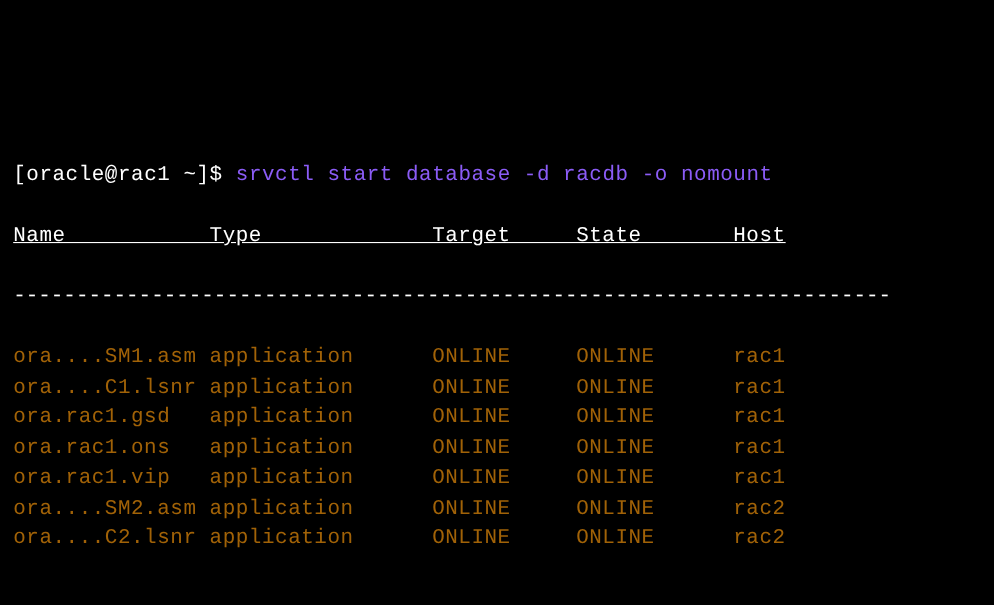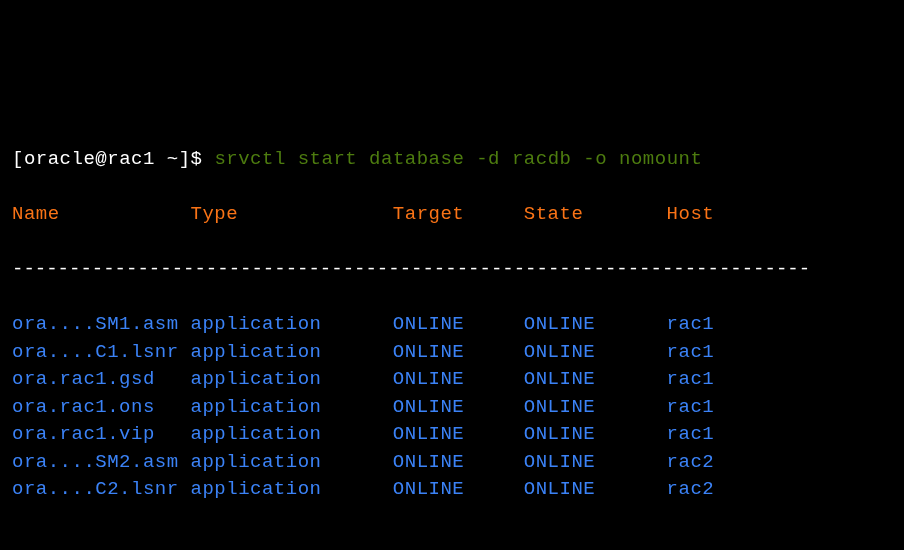--- a/index.html
+++ b/index.html
@@ -13,24 +13,24 @@
       font-family: 'Courier New', 'Consolas', monospace;
       font-size: 19px;
       line-height: 1.45;
       padding: 8px 12px;
       width: 904px;
       height: 550px;
       overflow: hidden;
       white-space: pre;
       letter-spacing: 0.5px;
     }
-    .command { color: #4d7c0f; }
-    .header-row { color: #f97316; }
+    .command { color: #8b5cf6; }
+    .header-row { color: #ffffff; text-decoration: underline; }
     .divider { color: #fff; letter-spacing: 0; }
-    .row { color: #3b82f6; }
+    .row { color: #a16207; }
     .line { display: block; }
   </style>
 </head>
 <body>
 
 
 
 <div>
 <span class="line">[<span>oracle</span>@<span>rac1</span> <span>~</span>]<span>$</span> <span class="command">srvctl start database -d racdb -o nomount</span></span>
 <span class="line header-row" id="header-row">Name           Type             Target     State       Host</span>

